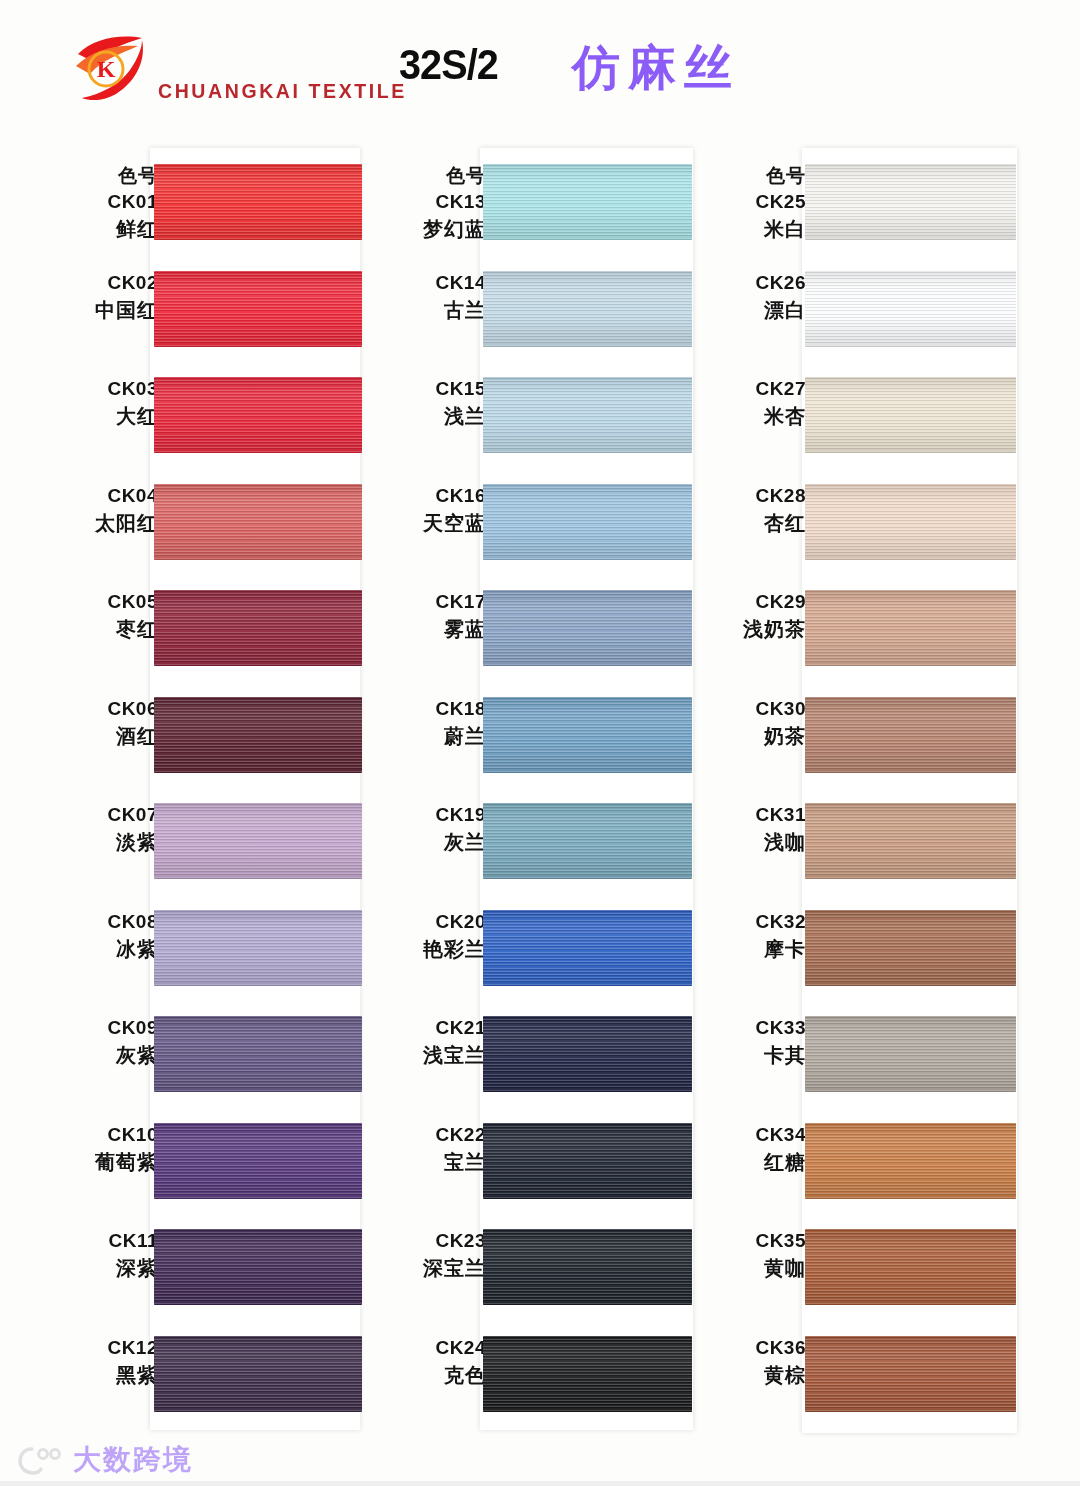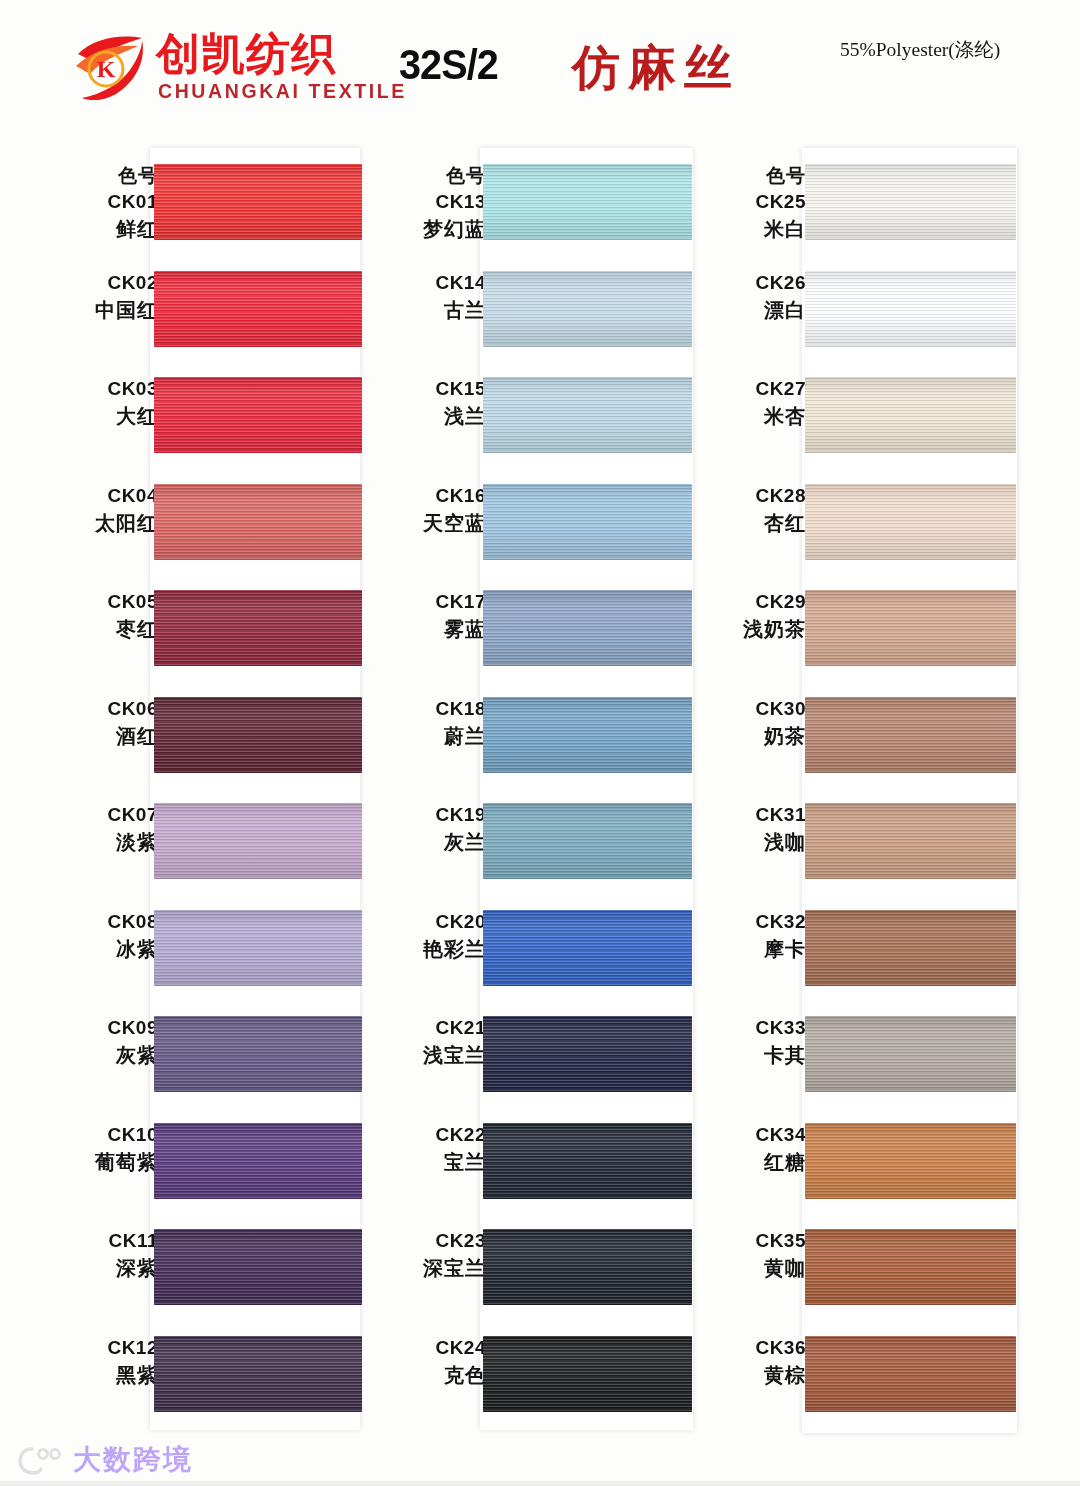--- a/index.html
+++ b/index.html
@@ -64,21 +64,21 @@
     font-stretch: condensed;
     white-space: nowrap;
     transform: scaleX(0.92);
     transform-origin: left center;
   }
   #title-name {
     position: absolute;
     left: 572px; top: 36px;
     font-size: 48px;
     font-weight: bold;
-    color: #b91c1c;
+    color: #8b5cf6;
     letter-spacing: 8px;
     font-family: "DejaVu Sans", sans-serif;
     white-space: nowrap;
   }
   #composition {
     position: absolute;
     left: 840px; top: 34px;
     width: 210px;
   }
   .comp-line {
@@ -222,29 +222,27 @@
 <div id="header">
 
   <div id="logo-block">
     <svg id="logo-mark" viewBox="0 0 78 72">
       <path d="M6 22 C 22 6, 48 2, 70 6 C 52 12, 34 18, 22 30 Z" fill="#e8191c"></path>
       <path d="M4 34 C 20 18, 44 12, 66 14 C 48 22, 30 28, 18 42 Z" fill="#f4682a"></path>
       <path d="M70 8 C 74 26, 66 48, 44 62 C 34 68, 20 70, 10 66 C 30 62, 48 52, 58 38 C 66 26, 70 16, 70 8 Z" fill="#e8191c"></path>
       <circle cx="34" cy="37" r="17" fill="none" stroke="#f5a623" stroke-width="3"></circle>
       <text x="34" y="45" font-family="Liberation Serif, serif" font-size="24" font-weight="bold" fill="#e8191c" text-anchor="middle">K</text>
     </svg>
-    <div id="logo-text-cn">创凯纺织</div>
     <div id="logo-text-en">CHUANGKAI TEXTILE</div>
   </div>
 
   <div id="title-count">32S/2</div>
   <div id="title-name">仿麻丝</div>
 
   <div id="composition">
-    <div class="comp-line">55%Polyester(涤纶)</div>
   </div>
 
 </div>
 
 <div class="column" id="col-0">
   <div class="col-inner">
     <div class="card"></div>
     <div class="rows">
         <div class="row">
           <div class="row-label">

